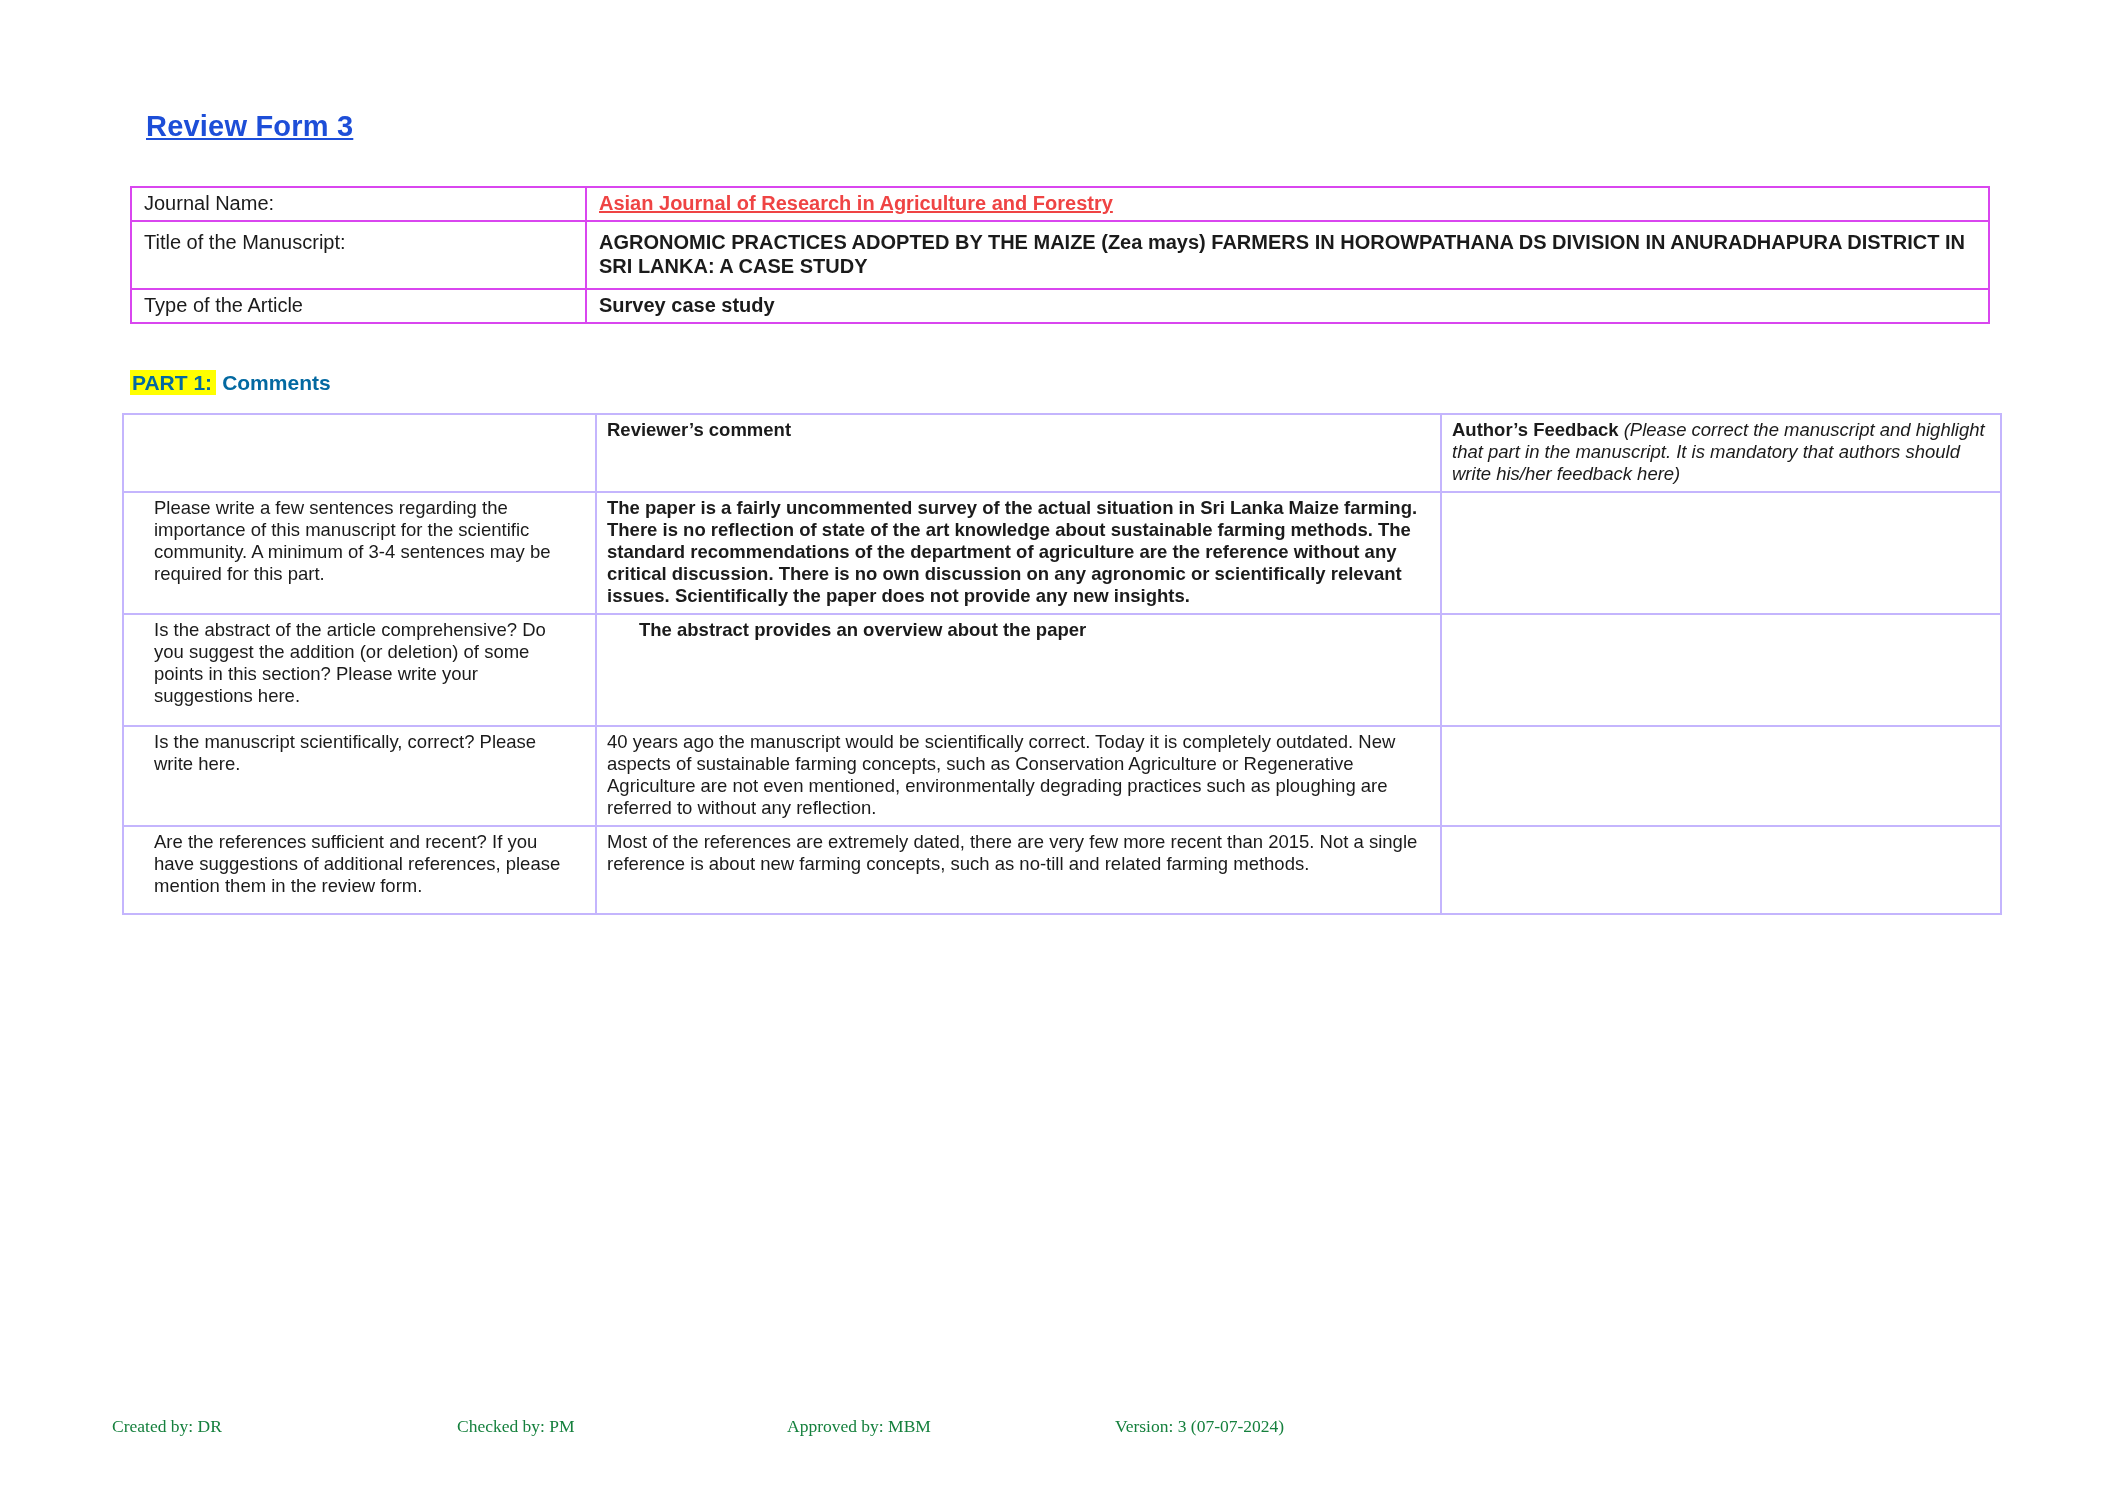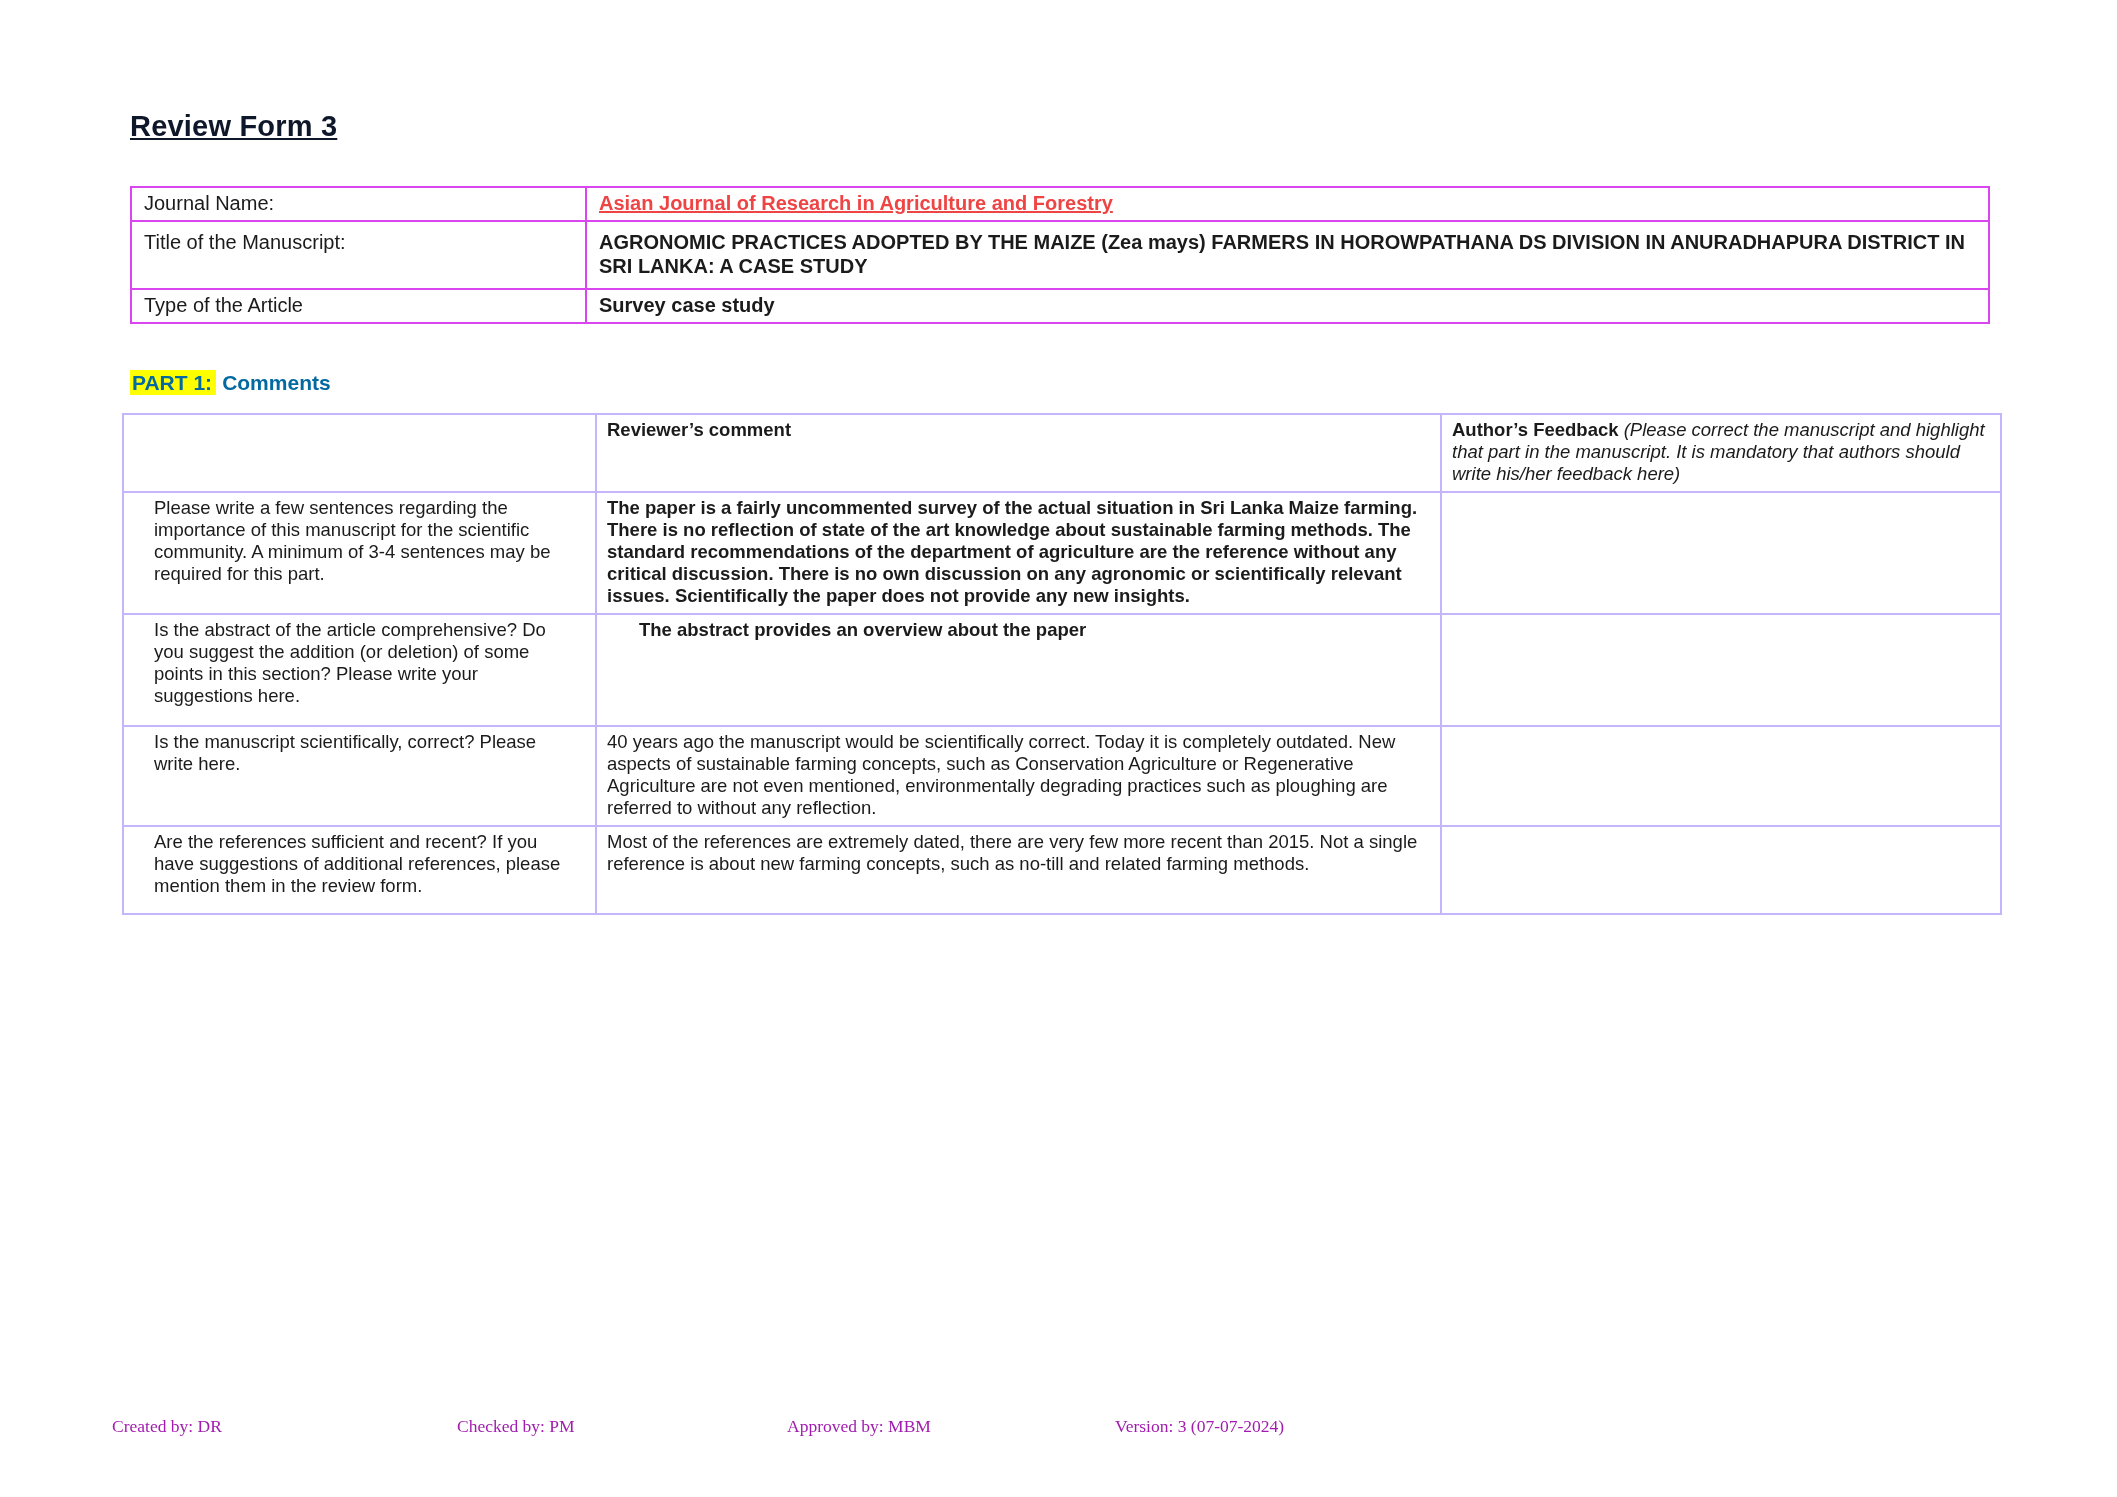--- a/index.html
+++ b/index.html
@@ -7,23 +7,23 @@
     width: 2117px; height: 1497px;
     background: #ffffff;
     font-family: "Liberation Sans", sans-serif;
     color: #1b1b1b;
     position: relative;
     overflow: hidden;
   }
   .page { position: absolute; inset: 0; }
 
   .doc-title {
-    position: absolute; left: 130px; top: 110px;
+    position: absolute; left: 146px; top: 110px;
     font-size: 29px; font-weight: bold;
-    color: #0f172a;
+    color: #1d4ed8;
     text-decoration: underline;
     letter-spacing: 0.2px;
     cursor: pointer;
   }
 
   
   .info-table {
     position: absolute; left: 130px; top: 186px;
     width: 1860px;
     border-collapse: collapse; table-layout: fixed;
@@ -81,21 +81,21 @@
   tr.r-1 { height: 118px; }
   tr.r-2 { height: 113px; }
   tr.r-3 { height: 112px; }
   tr.r-4 { height: 100px; }
   tr.r-5 { height: 88px; }
 
   
   .footer {
     position: absolute; left: 112px; top: 1416px;
     font-family: "Liberation Serif", serif;
-    font-size: 17.5px; color: #a21caf;
+    font-size: 17.5px; color: #15803d;
     display: flex; white-space: nowrap;
   }
   .footer .f1 { width: 345px; }
   .footer .f2 { width: 330px; }
   .footer .f3 { width: 328px; }
 </style>
 </head>
 <body>
 
 <div class="page">

